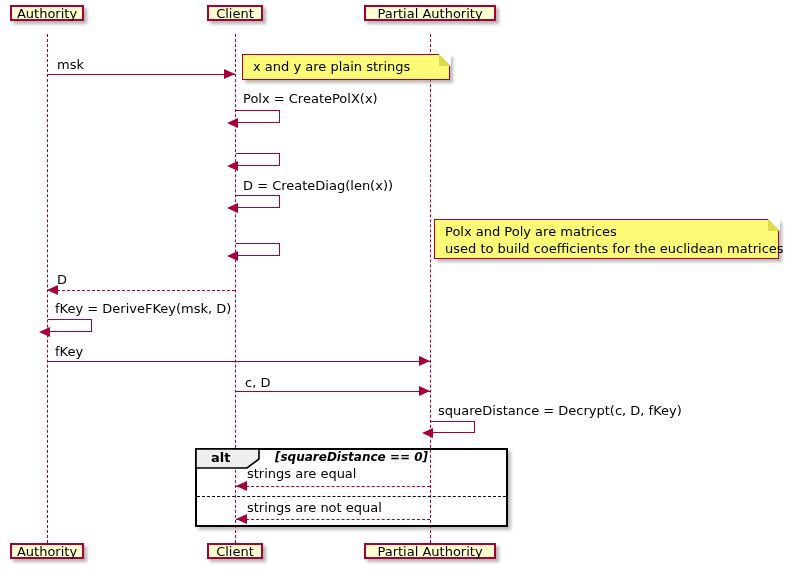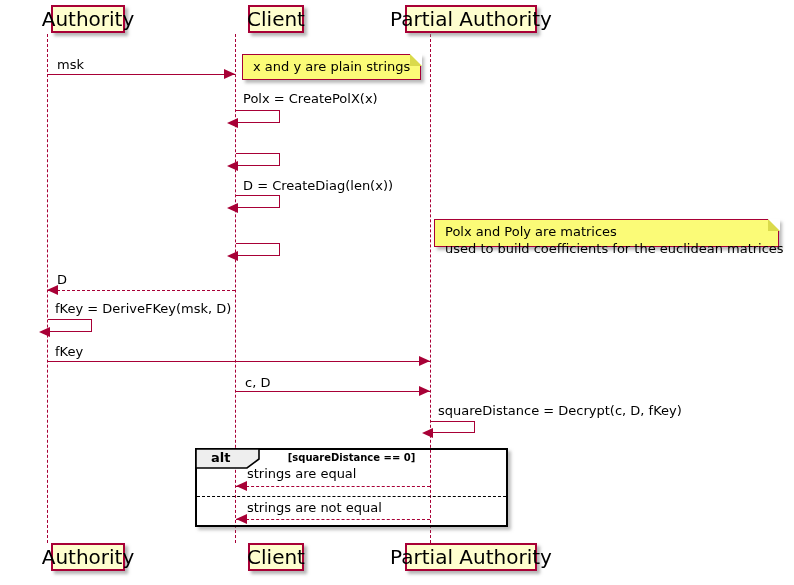--- a/index.html
+++ b/index.html
@@ -2,24 +2,24 @@
 <html><head>
 <meta charset="utf-8">
 <style>
   html,body{margin:0;padding:0;background:#fff;}
   #canvas{
     position:relative;width:794px;height:585px;background:#ffffff;overflow:hidden;
     font-family:"DejaVu Sans","Liberation Sans",sans-serif;color:#000;
   }
   .lifeline{position:absolute;width:0;border-left:1px dashed #A80036;}
   .pbox{
-    position:absolute;height:28px;background:#FEFECE;border:2px solid #A80036;
+    position:absolute;height:16px;background:#FEFECE;border:2px solid #A80036;
     box-shadow:3px 3px 3px rgba(130,130,130,.6);
     display:flex;align-items:center;justify-content:center;
-    font-size:20px;white-space:nowrap;box-sizing:border-box;margin-left:41px;
+    font-size:13px;white-space:nowrap;box-sizing:border-box;
   }
   .lab{position:absolute;font-size:13px;white-space:nowrap;line-height:15px;}
   .arrow{position:absolute;height:0;border-top:1px solid #A80036;}
   .arrow.dash{border-top-style:dashed;}
   .hr{position:absolute;width:0;height:0;border-top:5px solid transparent;
       border-bottom:5px solid transparent;border-left:11px solid #A80036;}
   .hl{position:absolute;width:0;height:0;border-top:5px solid transparent;
       border-bottom:5px solid transparent;border-right:11px solid #A80036;}
   .loop{position:absolute;width:44px;height:13px;box-sizing:border-box;
         border:1px solid #A80036;border-left:none;background:transparent;}
@@ -27,21 +27,21 @@
     position:absolute;background:#FBFB77;border:1.5px solid #A80036;
     box-shadow:3px 3px 3px rgba(130,130,130,.55);
     font-size:13px;line-height:17px;padding:3px 10px;box-sizing:border-box;white-space:nowrap;
   }
   .fold{position:absolute;top:-1.5px;right:-1.5px;width:0;height:0;border-style:solid;
         border-width:0 12px 12px 0;border-color:#ffffff #ffffff #DADA4B #FBFB77;}
   .altbox{position:absolute;border:2px solid #000;box-sizing:border-box;
           box-shadow:3px 3px 3px rgba(130,130,130,.5);background:transparent;}
   .pent{position:absolute;}
   .alt-label{position:absolute;font-weight:bold;font-size:13px;line-height:15px;}
-  .alt-guard{position:absolute;font-weight:bold;font-size:10px;line-height:15px;text-align:center;}
+  .alt-guard{position:absolute;font-weight:bold;font-size:12px;line-height:15px;text-align:center;font-style:italic;}
   .divider{position:absolute;height:0;border-top:1px dashed #000;}
 </style>
 </head>
 <body>
 
 <div id="canvas">
 
   <div class="lifeline" style="left:47px;top:34px;height:509px"></div>
   <div class="lifeline" style="left:235px;top:34px;height:509px"></div>
   <div class="lifeline" style="left:430px;top:34px;height:509px"></div>
@@ -53,40 +53,40 @@
     <span>Client</span>
   </div>
   <div class="pbox" style="left:364px;top:5px;width:132px">
     <span>Partial Authority</span>
   </div>
 
   <div class="lab" style="left:57px;top:57px">msk</div>
   <div class="arrow" style="left:47px;top:74px;width:188px"></div>
   <div class="hr" style="left:224px;top:69px"></div>
 
-  <div class="note" style="left:242px;top:54px;width:179px;height:26px">
+  <div class="note" style="left:242px;top:54px;width:208px;height:26px">
     <div class="fold"></div>
     <span>x and y are plain strings</span>
   </div>
 
   <div class="lab" style="left:243px;top:91px">Polx = CreatePolX(x)</div>
   <div class="loop" style="left:236px;top:110px"></div>
   <div class="hl" style="left:227px;top:118px"></div>
 
   <div class="loop" style="left:236px;top:153px"></div>
   <div class="hl" style="left:227px;top:161px"></div>
 
   <div class="lab" style="left:243px;top:178px">D = CreateDiag(len(x))</div>
   <div class="loop" style="left:236px;top:195px"></div>
   <div class="hl" style="left:227px;top:203px"></div>
 
   <div class="loop" style="left:236px;top:243px"></div>
   <div class="hl" style="left:227px;top:251px"></div>
 
-  <div class="note" style="left:434px;top:219px;width:345px;height:28px">
+  <div class="note" style="left:434px;top:219px;width:345px;height:40px">
     <div class="fold"></div>
     <div>Polx and Poly are matrices</div>
     <div>used to build coefficients for the euclidean matrices</div>
   </div>
 
   <div class="lab" style="left:57px;top:272px">D</div>
   <div class="arrow dash" style="left:47px;top:290px;width:188px"></div>
   <div class="hl" style="left:47px;top:285px"></div>
 
   <div class="lab" style="left:55px;top:301px">fKey = DeriveFKey(msk, D)</div>

